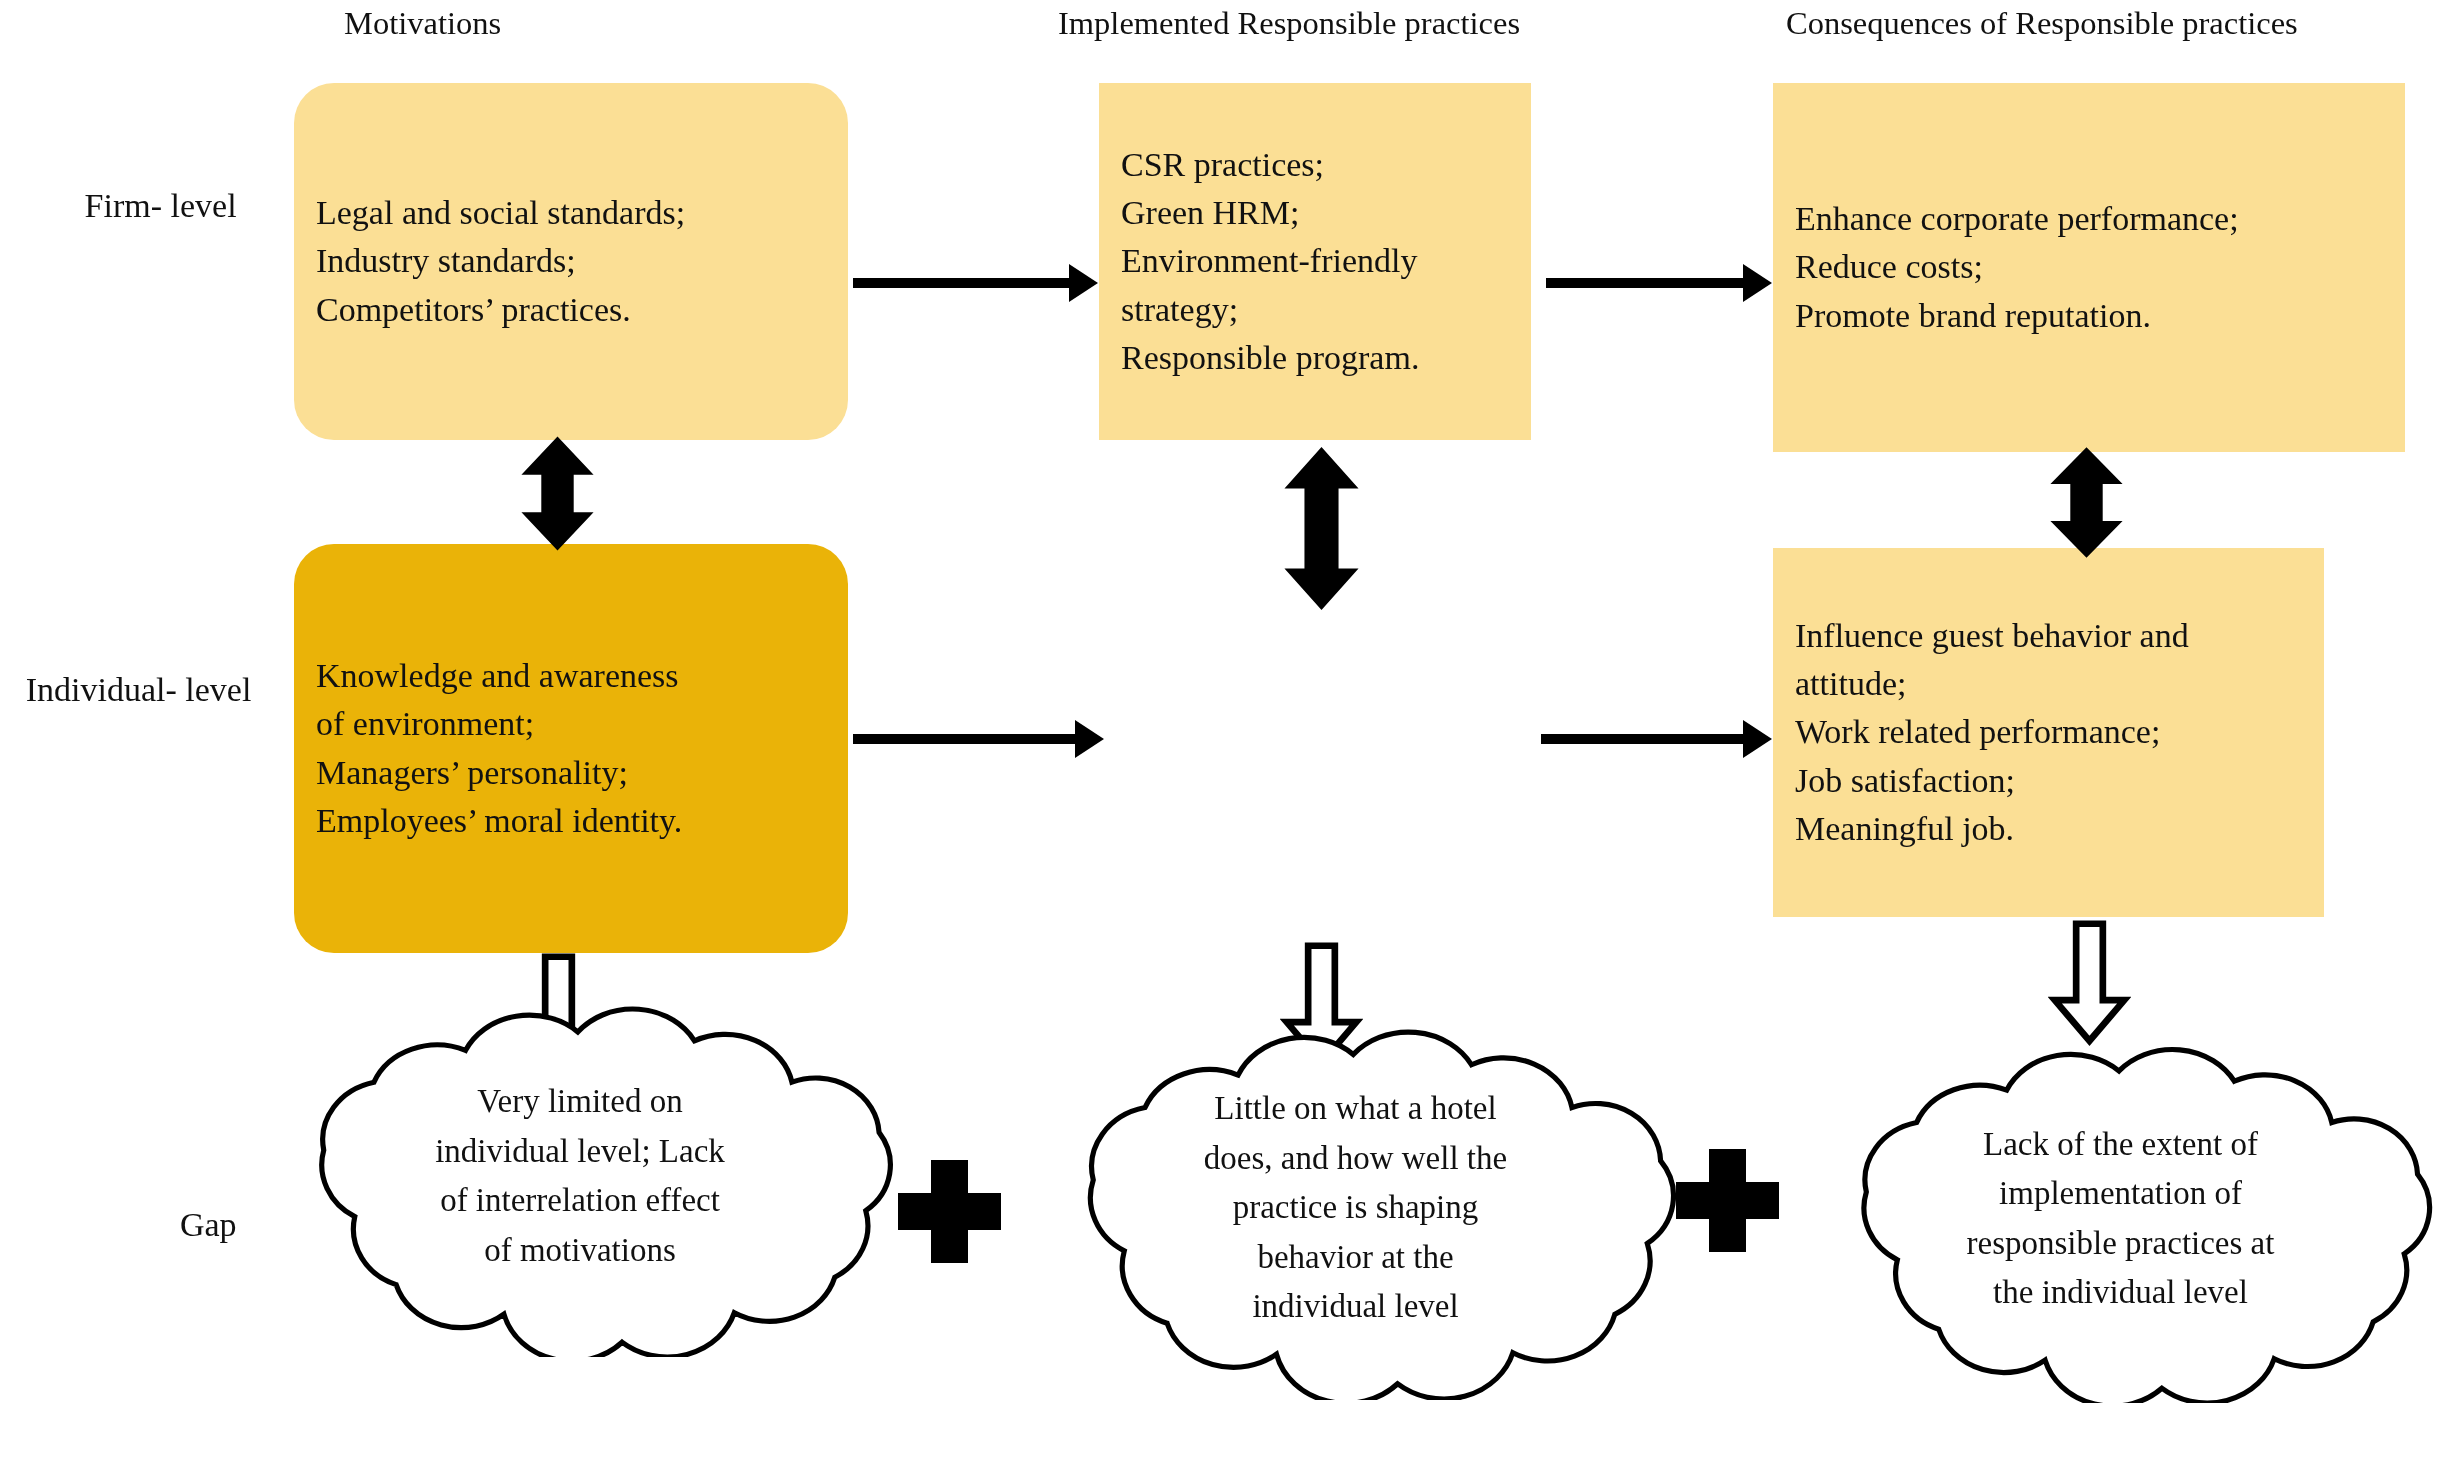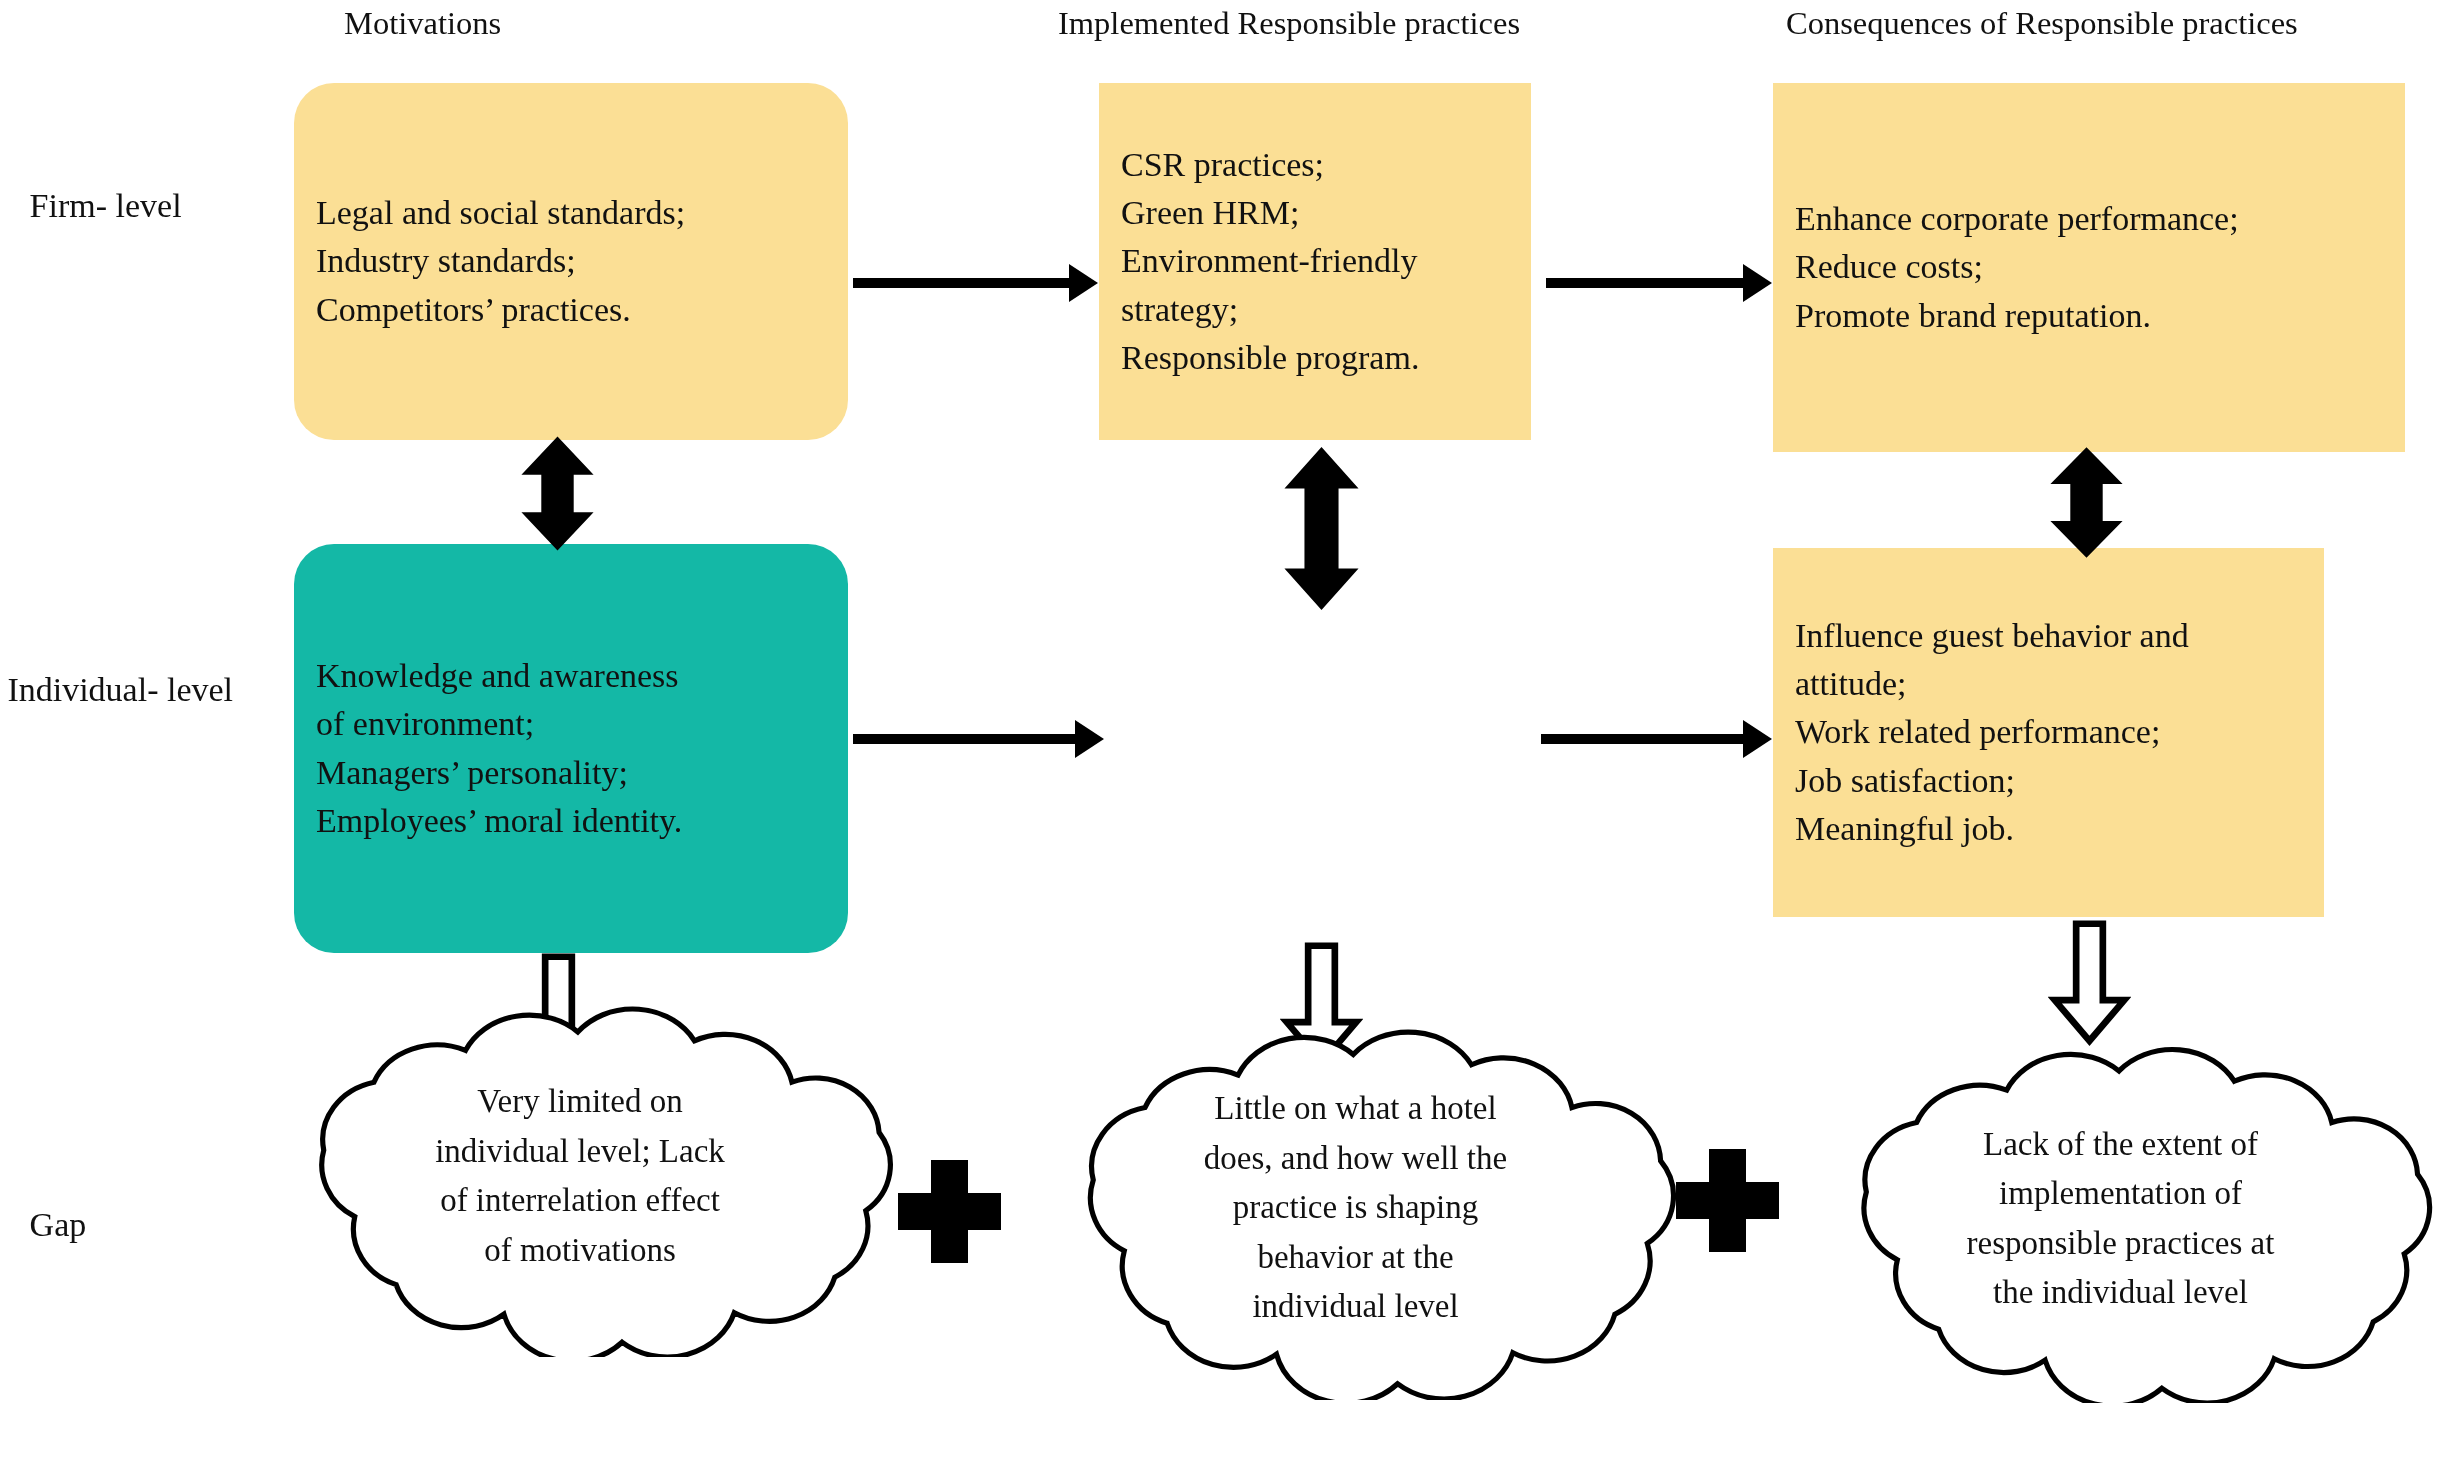--- a/index.html
+++ b/index.html
@@ -27,40 +27,40 @@
     line-height: 1.1;
     white-space: nowrap;
     color: #111111;
   }
 
   
   .row-label {
     position: absolute;
     font-size: 34px;
     line-height: 1.22;
-    text-align: left;
+    text-align: right;
     color: #111111;
   }
 
   
   .box {
     position: absolute;
     box-sizing: border-box;
     display: flex;
     align-items: center;
   }
   .box .box-text {
     width: 100%;
     font-size: 34px;
     line-height: 1.42;
     white-space: pre-line;
     color: #111111;
   }
   .box.yellow { background: #fbdf95; }
-  .box.blue   { background: #14b8a6; }
+  .box.blue   { background: #eab308; }
   .box.rounded { border-radius: 40px; justify-content: flex-end; }
   .box.pad-left .box-text { padding: 0 19px 0 22px; }
   .box.centered .box-text { text-align: center; padding: 0 13.3px; }
 
   
   .h-arrow {
     position: absolute;
     height: 0;
   }
   .h-arrow .shaft {

